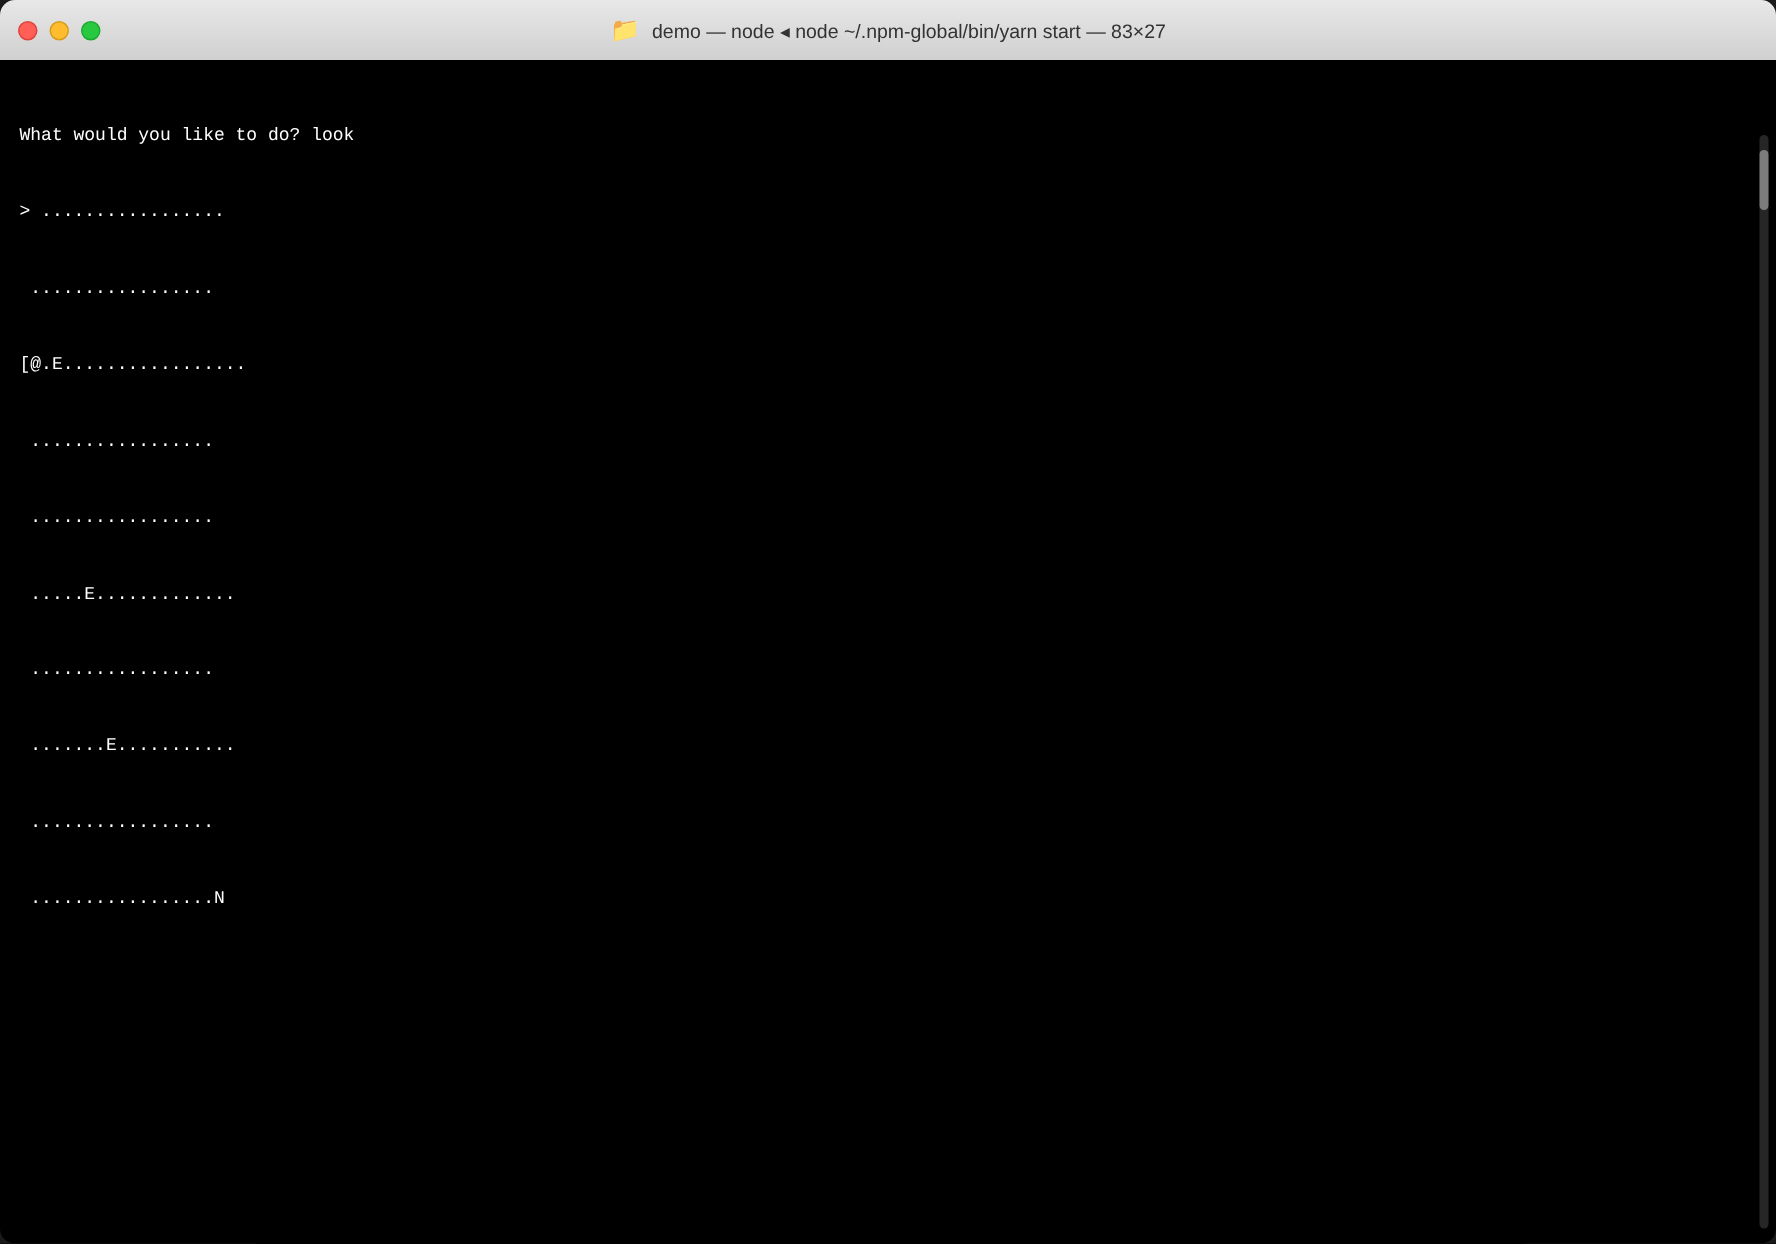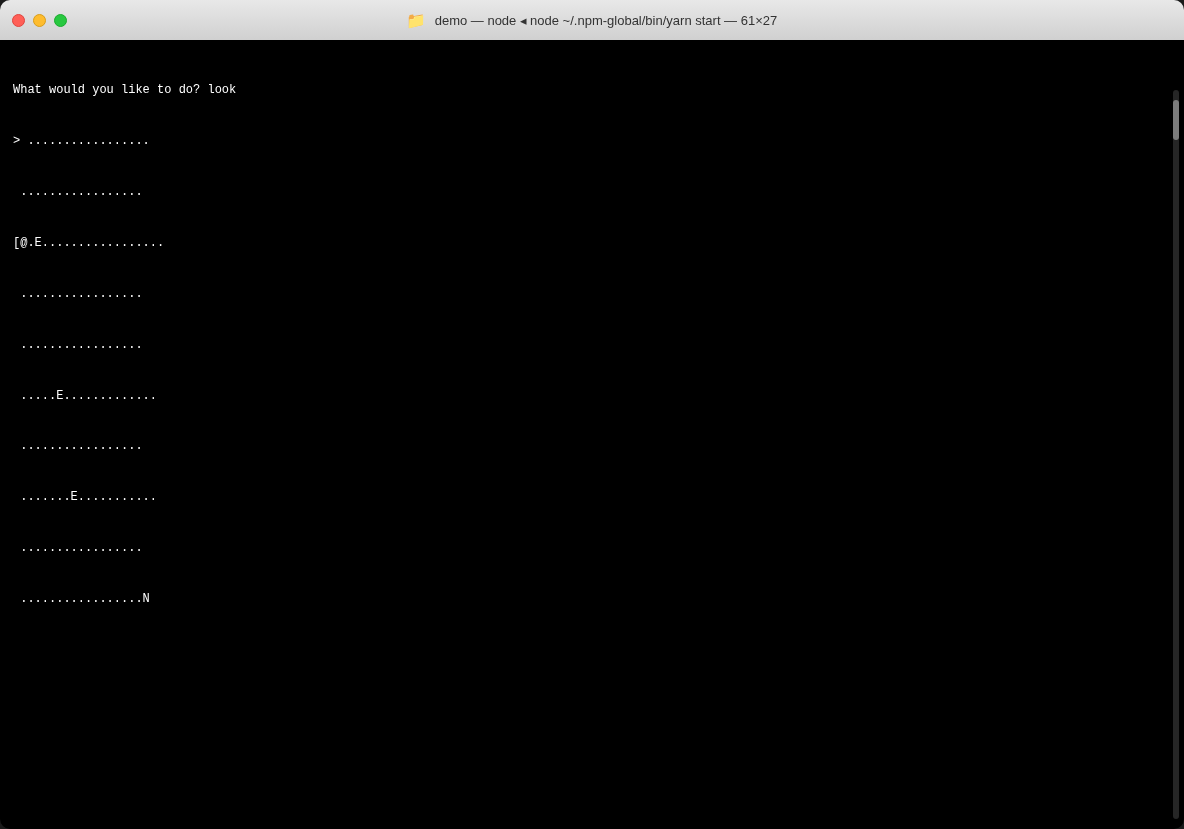--- a/index.html
+++ b/index.html
@@ -124,21 +124,21 @@
 
 <div class="window">
   <div class="titlebar">
     <div class="traffic-lights">
       <div class="traffic-light close"></div>
       <div class="traffic-light minimize"></div>
       <div class="traffic-light maximize"></div>
     </div>
     <div class="title-area">
       <span style="font-size:16px;">📁</span>
-      <span class="title-text">demo — node ◂ node ~/.npm-global/bin/yarn start — 61×27</span>
+      <span class="title-text">demo — node ◂ node ~/.npm-global/bin/yarn start — 83×27</span>
     </div>
   </div>
 
   <div class="terminal">
     <div class="terminal-content">
       <span class="line">What would you like to do? look</span>
       <span class="line">&gt; .................</span>
       <span class="line"> .................</span>
       <span class="line">[@.E.................</span>
       <span class="line"> .................</span>

